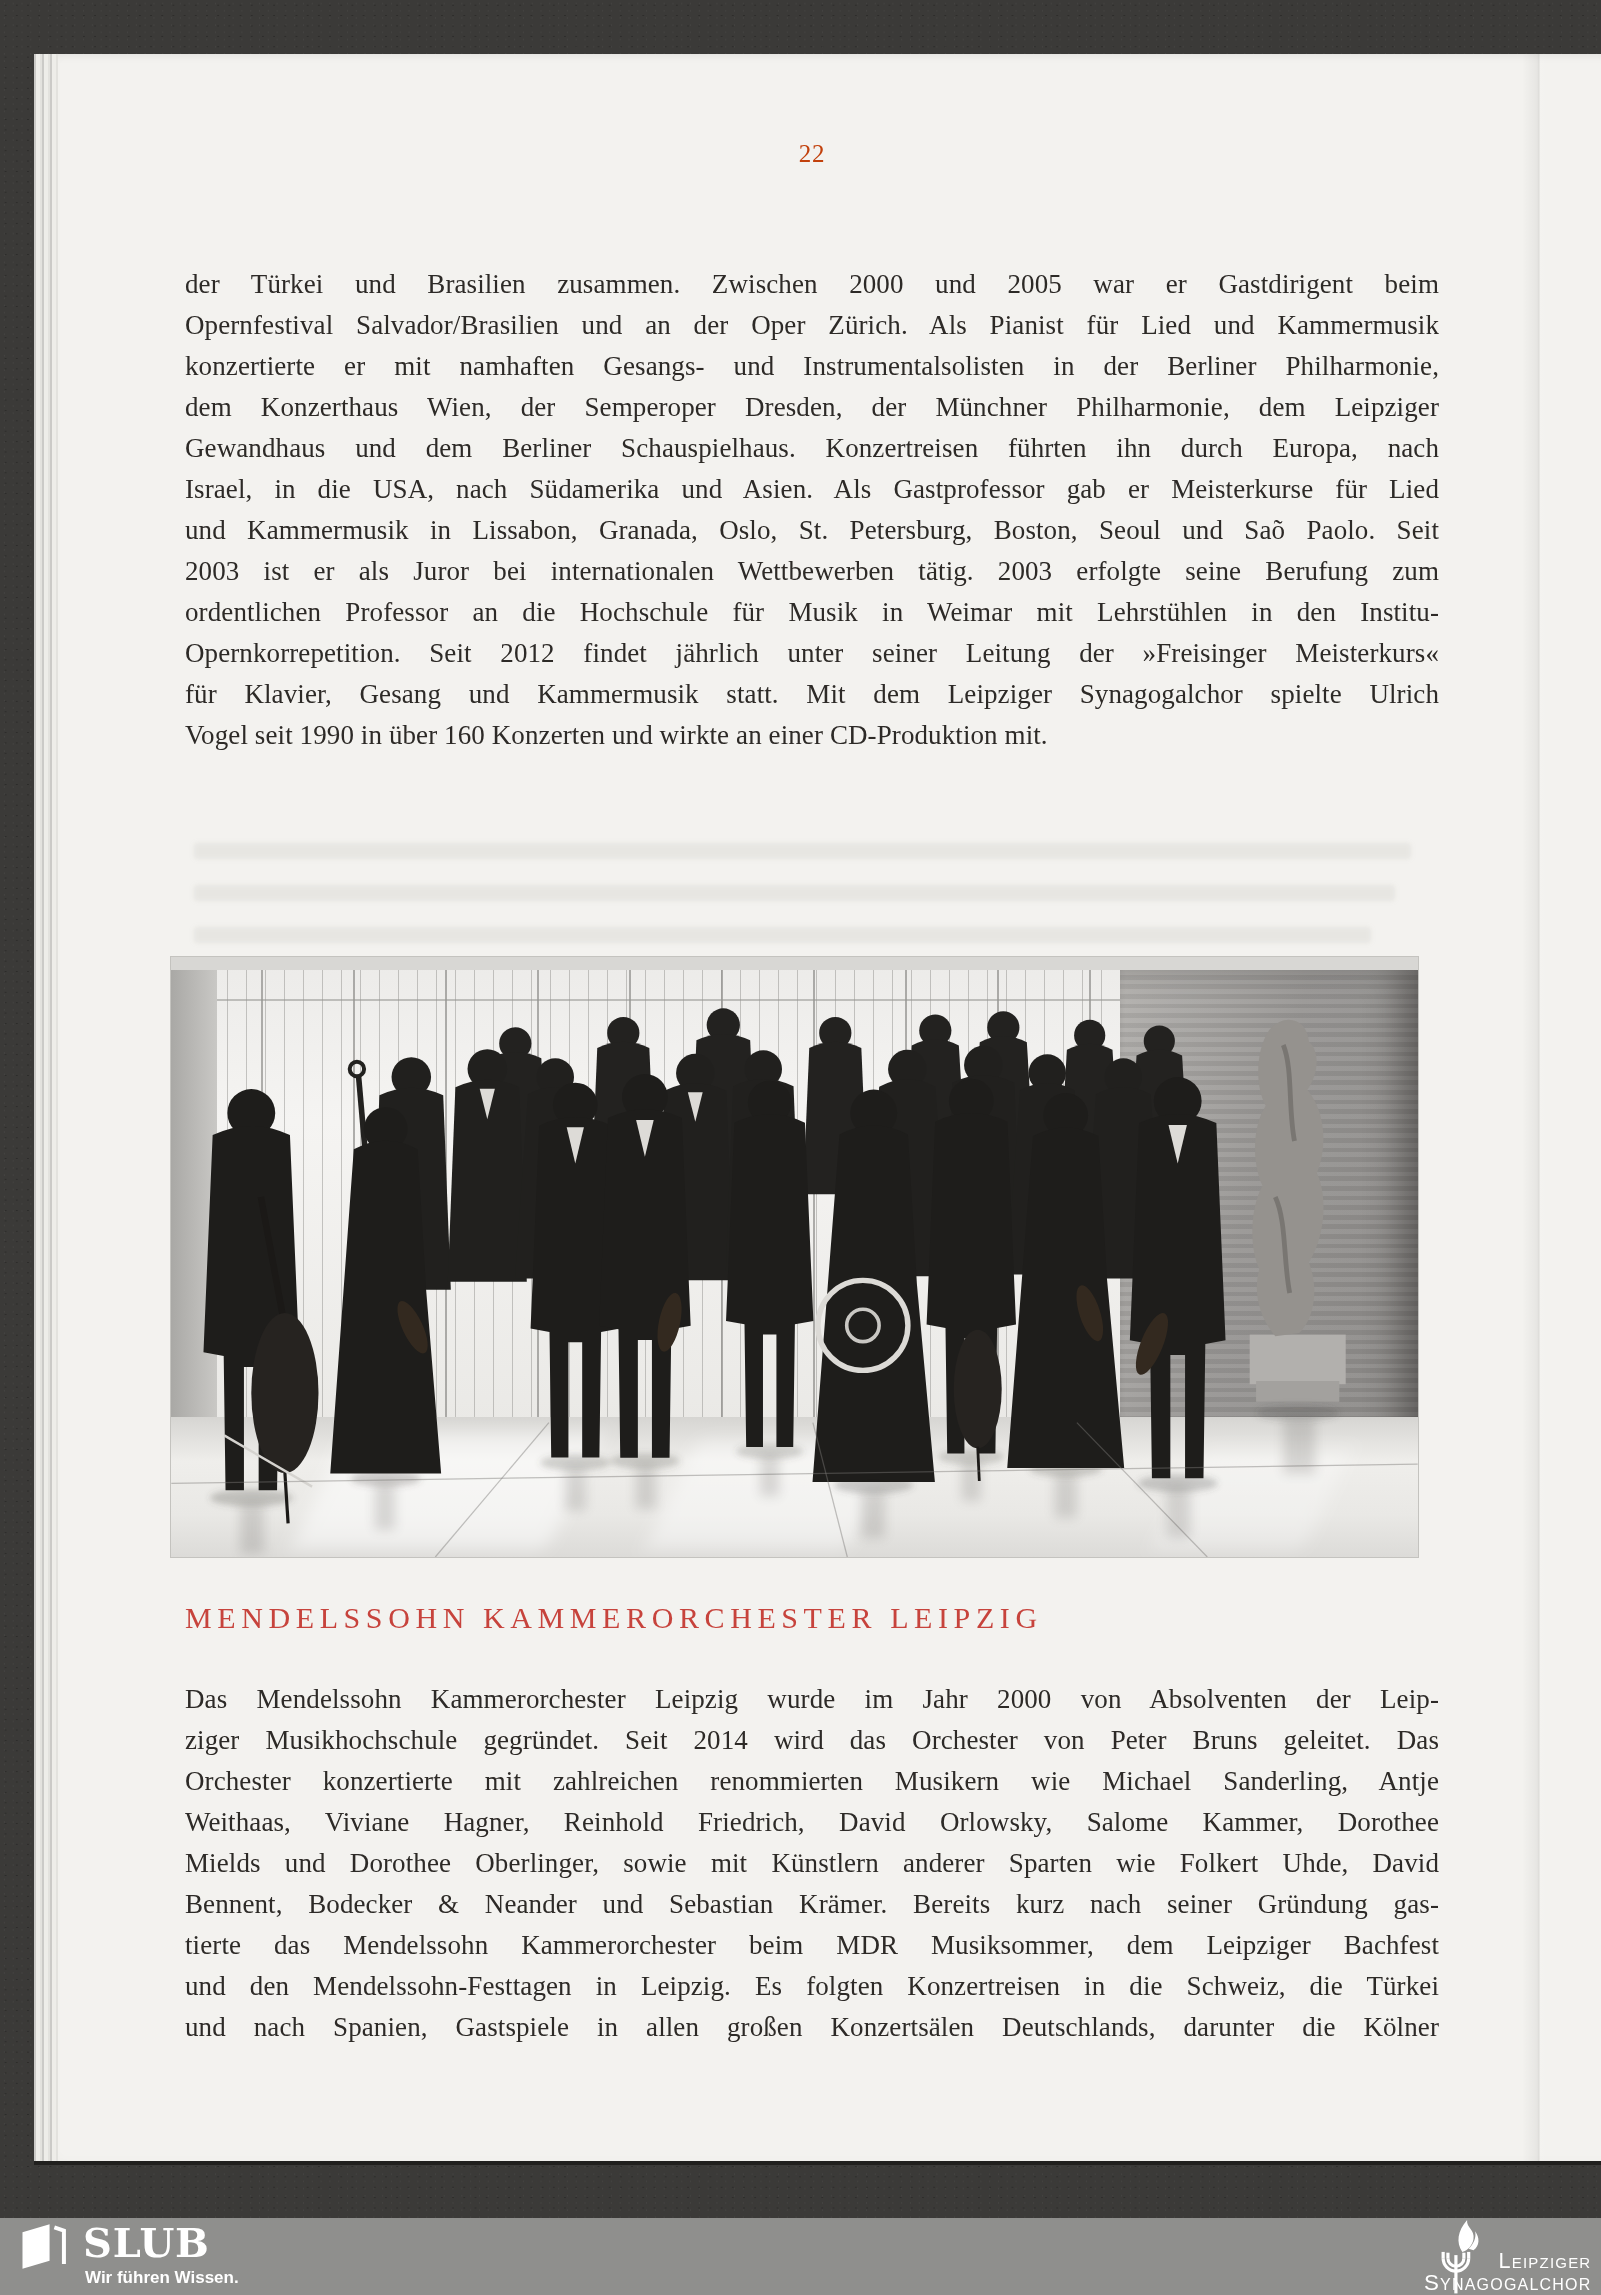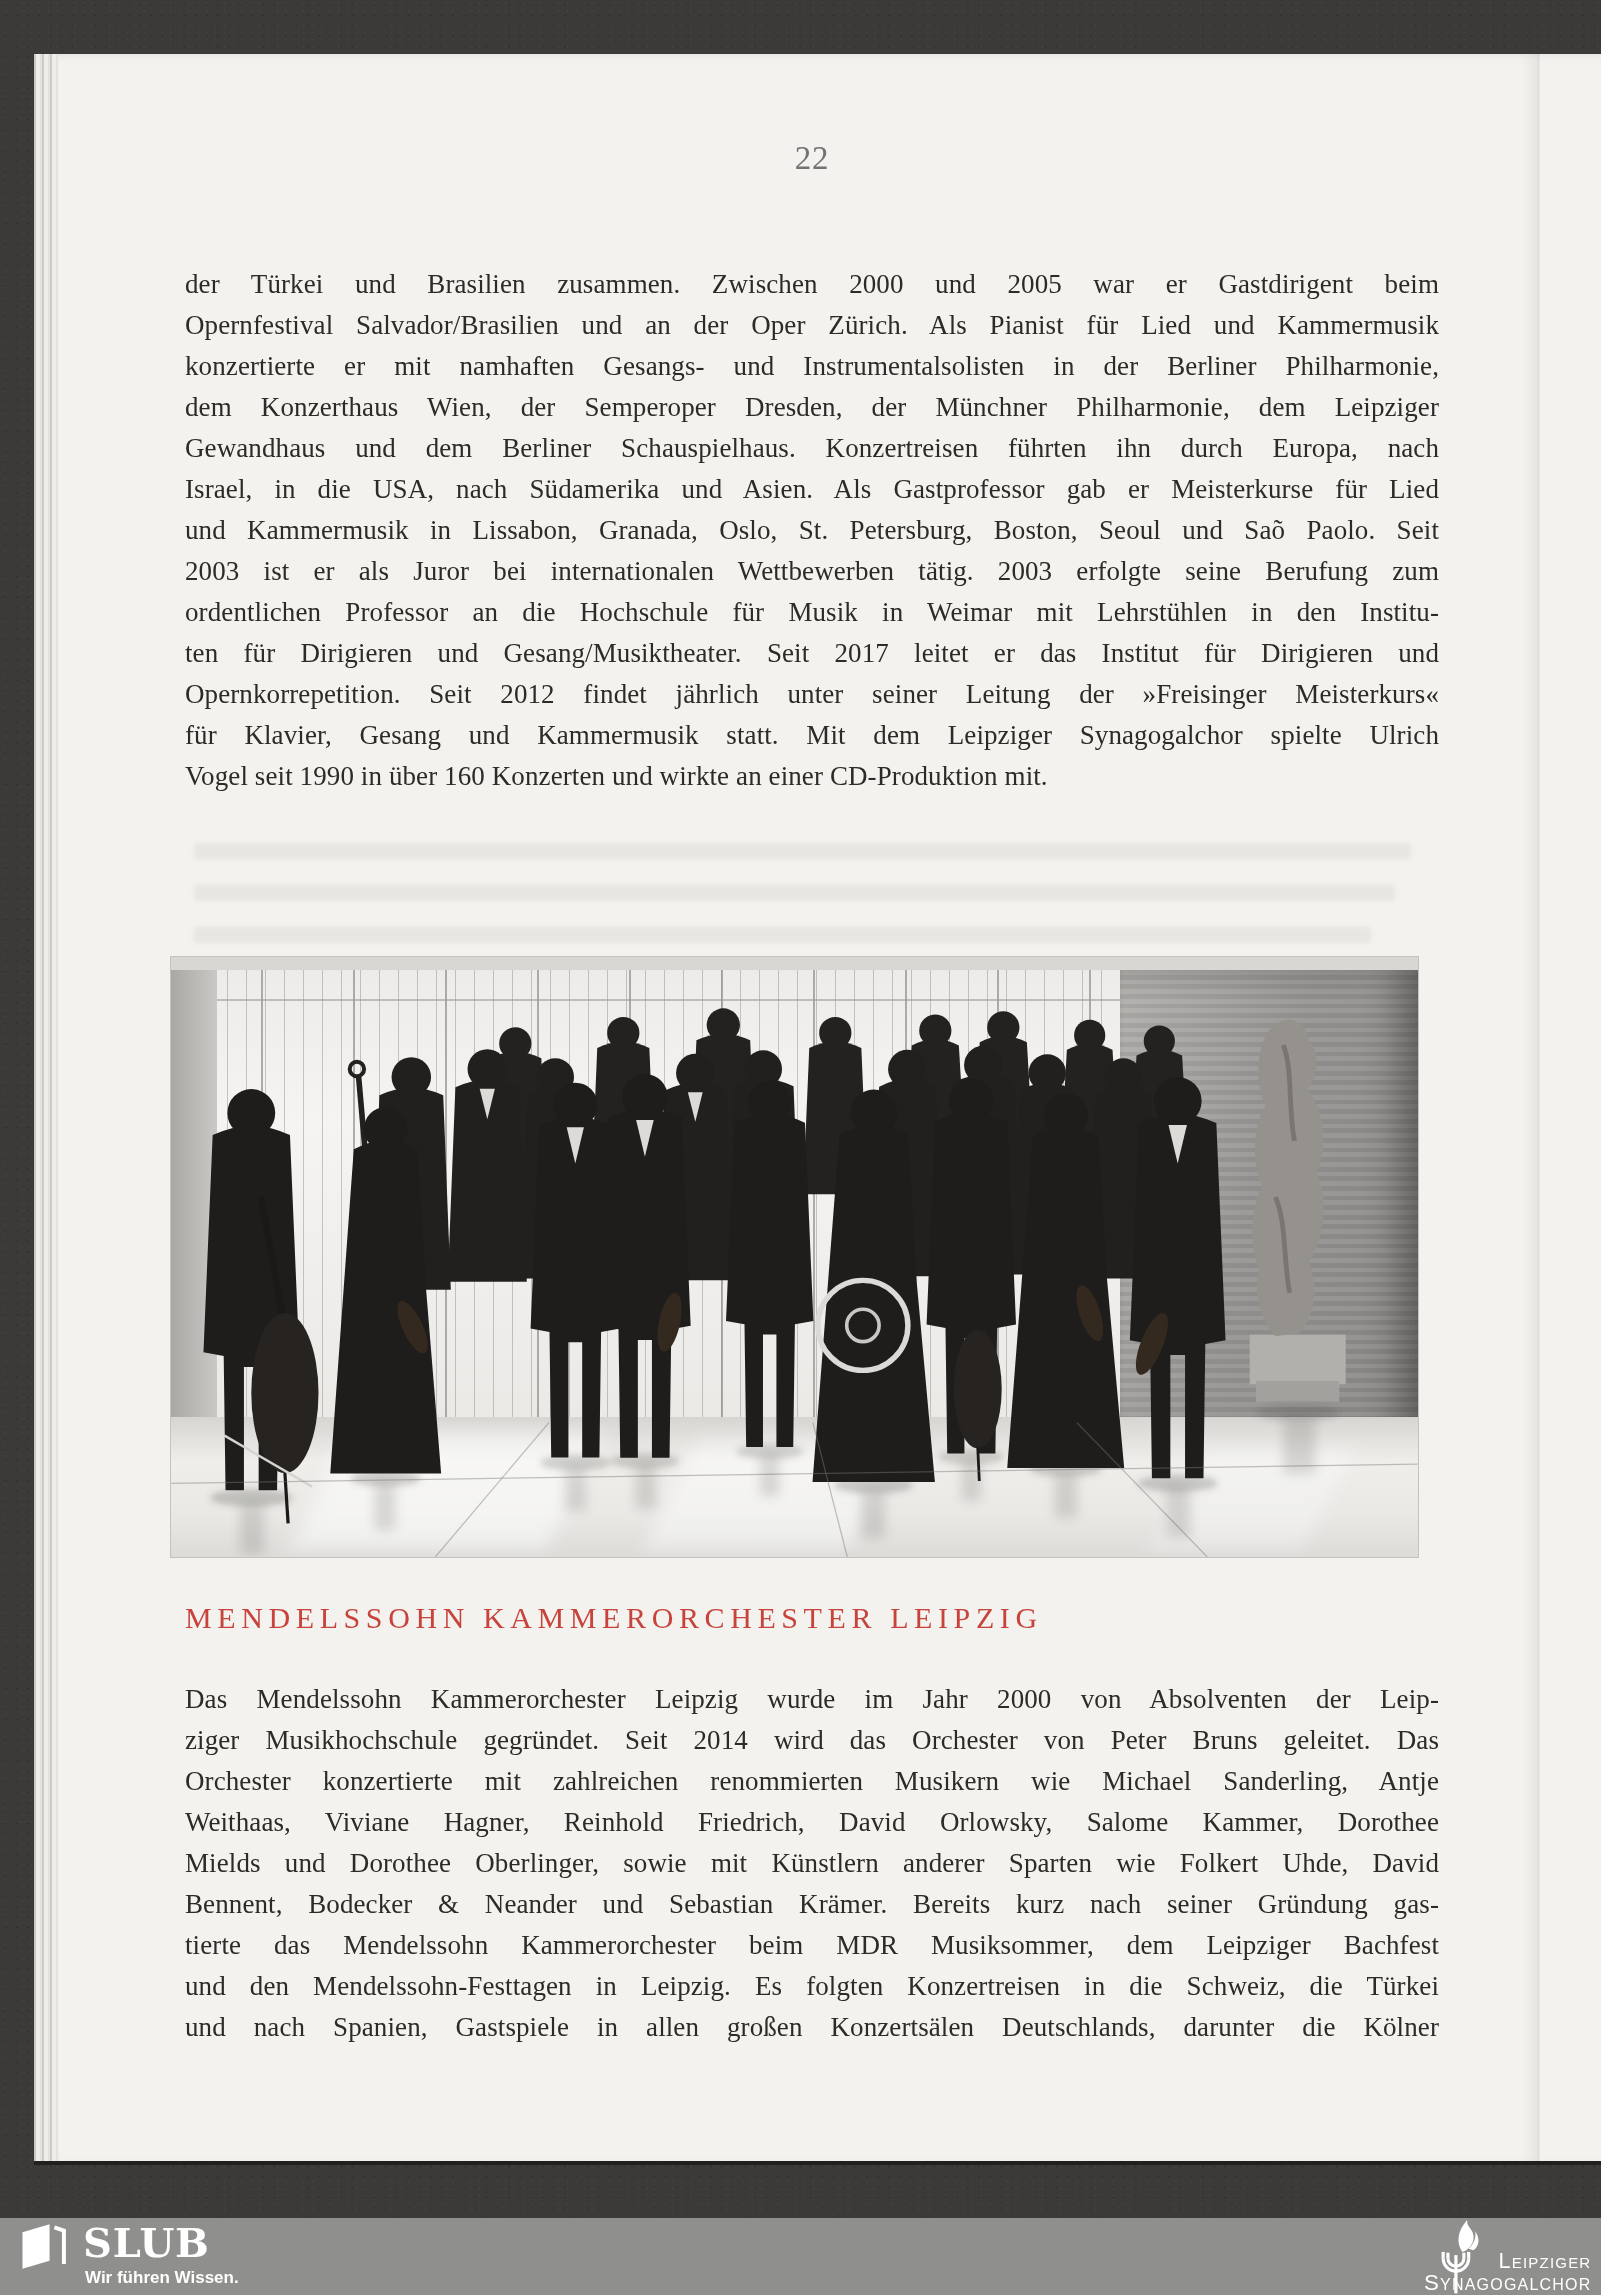--- a/index.html
+++ b/index.html
@@ -13,21 +13,21 @@
   
   .page{position:absolute;left:34px;top:54px;width:1568px;height:2107px;
     background:#f3f2ef;
     box-shadow: inset 21px 0 24px -17.6px rgba(0,0,0,0.14), inset 0 8px 11.2px -9.6px rgba(0,0,0,0.10);
     border-bottom:4px solid #21201e;}
   .stack-edge{position:absolute;left:0;top:0;width:24px;height:100%;
     background:repeating-linear-gradient(to right,#cbcac7 0 1.6px,#eeede9 1.6px 6.4px,#e3e2de 6.4px 8px);}
   .crease{position:absolute;left:1488px;top:0;width:29px;height:100%;
     background:linear-gradient(to right,rgba(0,0,0,0) 0,rgba(0,0,0,0.05) 52%,rgba(0,0,0,0.09) 58%,rgba(255,255,255,0.06) 63%,rgba(0,0,0,0) 100%);}
   .page-number{position:absolute;left:151px;top:86px;width:1254px;text-align:center;
-    font-size:33px;color:#737373;letter-spacing:0.8px;}
+    font-size:25px;color:#c2410c;letter-spacing:0.8px;}
   .para{position:absolute;left:151px;width:1254px;font-size:27px;line-height:41px;
     color:#2d2a27;letter-spacing:0.1px;}
   .para .line{text-align:justify;text-align-last:justify;}
   .para.p1 .line:last-child{text-align-last:left;}
   .para.p1{top:210px;}
   .para.p2{top:1625px;}
   .heading{position:absolute;left:151px;top:1547px;font-size:30px;letter-spacing:5.6px;
     color:#c7433c;font-weight:500;}
   .ghost{position:absolute;left:160px;width:1217px;height:16px;border-radius:3.2px;
     background:rgba(128,124,119,0.10);filter:blur(2.4px);}
@@ -88,21 +88,20 @@
     <div class="para p1">
         <div class="line">der Türkei und Brasilien zusammen. Zwischen 2000 und 2005 war er Gastdirigent beim</div>
         <div class="line">Opernfestival Salvador/Brasilien und an der Oper Zürich. Als Pianist für Lied und Kammermusik</div>
         <div class="line">konzertierte er mit namhaften Gesangs- und Instrumentalsolisten in der Berliner Philharmonie,</div>
         <div class="line">dem Konzerthaus Wien, der Semperoper Dresden, der Münchner Philharmonie, dem Leipziger</div>
         <div class="line">Gewandhaus und dem Berliner Schauspielhaus. Konzertreisen führten ihn durch Europa, nach</div>
         <div class="line">Israel, in die USA, nach Südamerika und Asien. Als Gastprofessor gab er Meisterkurse für Lied</div>
         <div class="line">und Kammermusik in Lissabon, Granada, Oslo, St. Petersburg, Boston, Seoul und Saõ Paolo. Seit</div>
         <div class="line">2003 ist er als Juror bei internationalen Wettbewerben tätig. 2003 erfolgte seine Berufung zum</div>
         <div class="line">ordentlichen Professor an die Hochschule für Musik in Weimar mit Lehrstühlen in den Institu-</div>
-        <div class="line">ten für Dirigieren und Gesang/Musiktheater. Seit 2017 leitet er das Institut für Dirigieren und</div>
         <div class="line">Opernkorrepetition. Seit 2012 findet jährlich unter seiner Leitung der »Freisinger Meisterkurs«</div>
         <div class="line">für Klavier, Gesang und Kammermusik statt. Mit dem Leipziger Synagogalchor spielte Ulrich</div>
         <div class="line">Vogel seit 1990 in über 160 Konzerten und wirkte an einer CD-Produktion mit.</div>
       </div>
 
     <div class="ghost g1"></div>
     <div class="ghost g2"></div>
     <div class="ghost g3"></div>
 
     <div class="photo">

